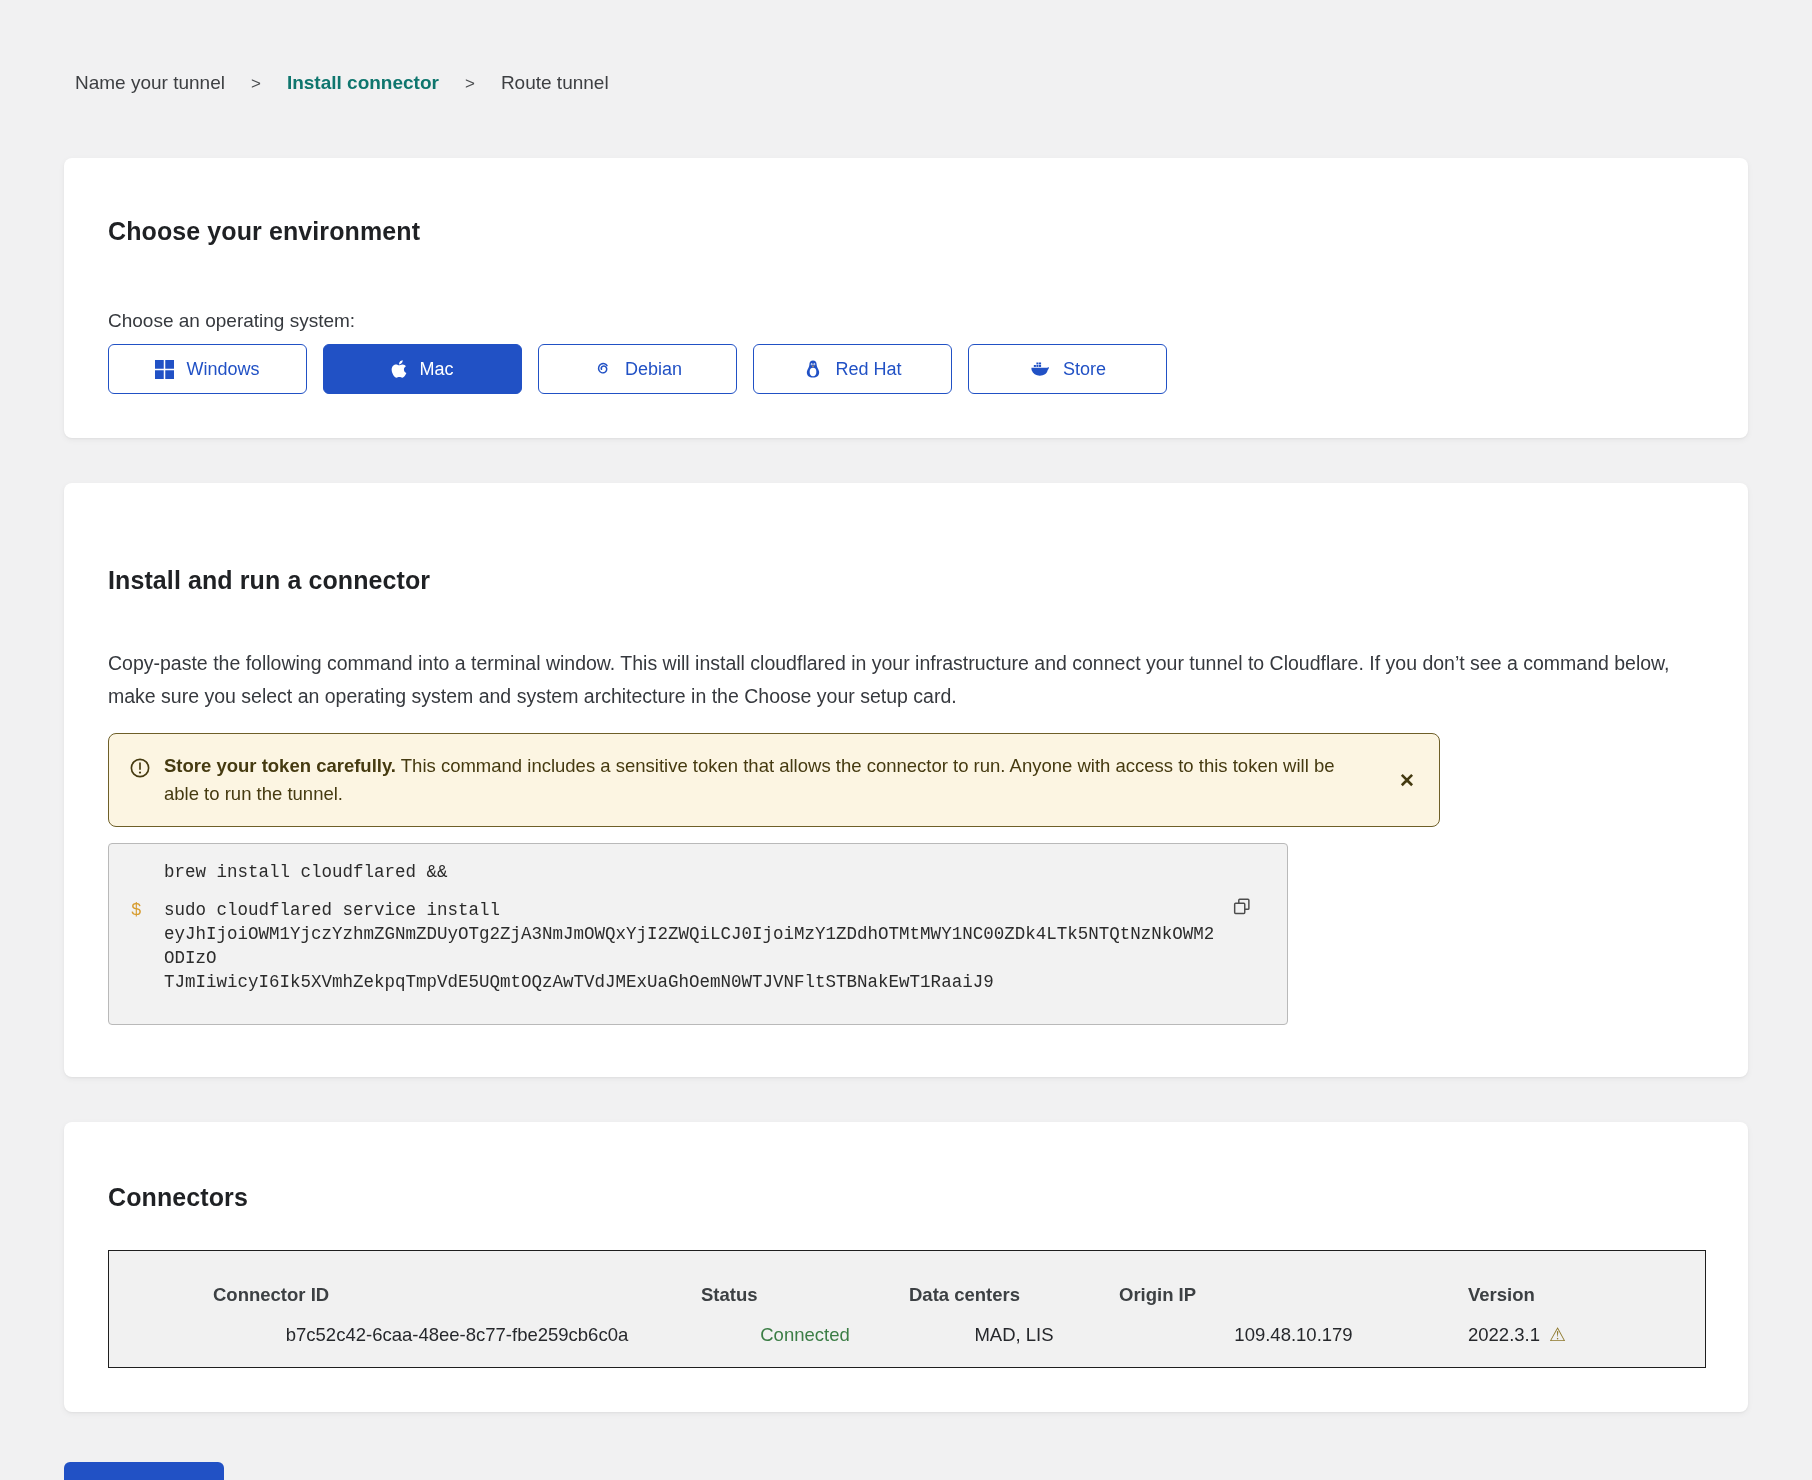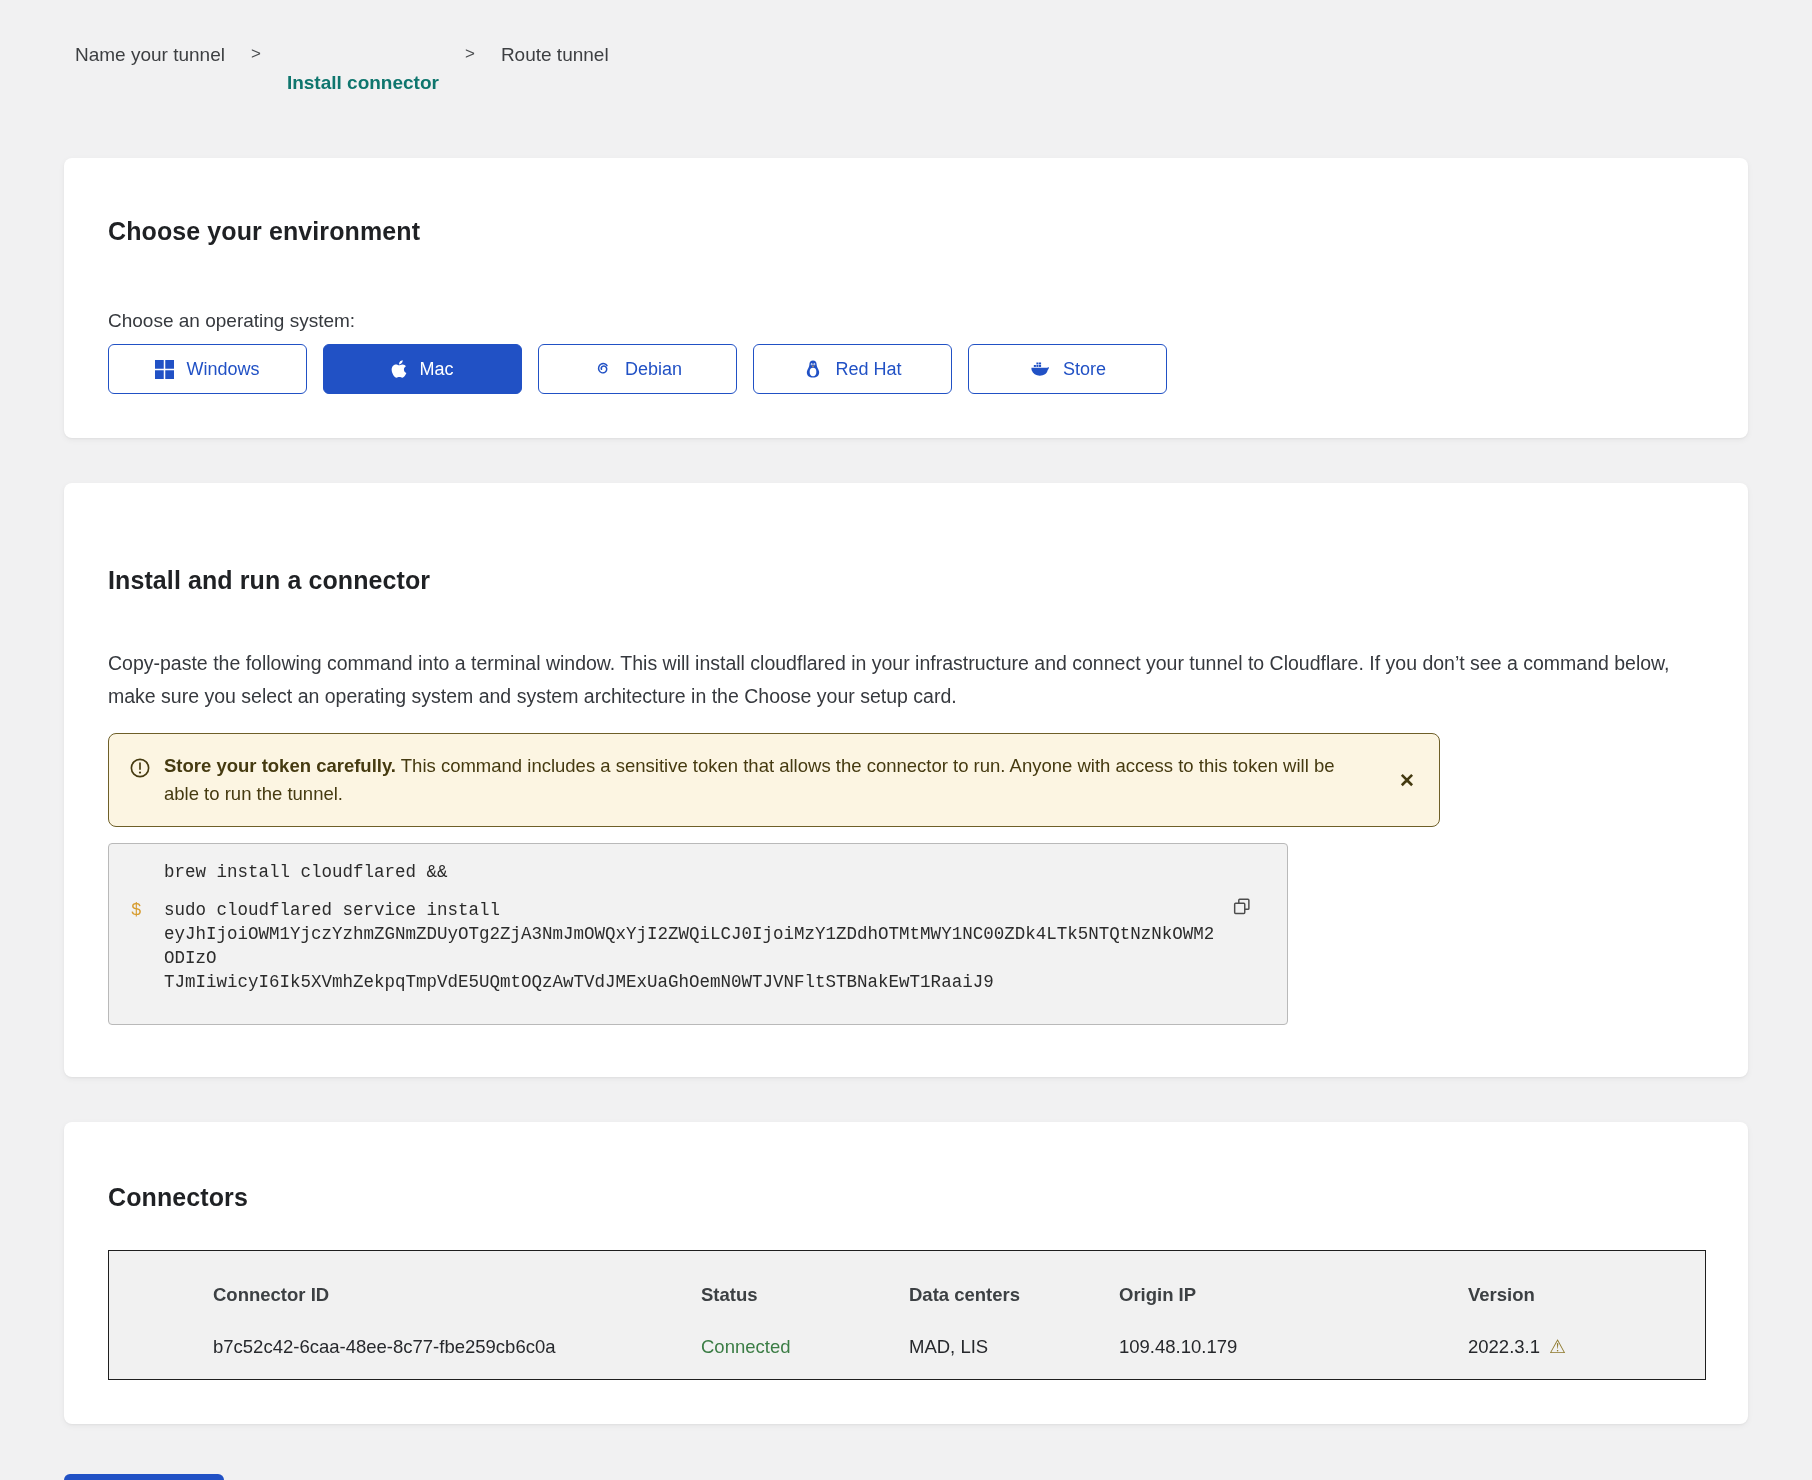--- a/index.html
+++ b/index.html
@@ -9,21 +9,21 @@
     background: #f1f1f2;
     font-family: "Liberation Sans", sans-serif;
     color: #313131;
     overflow: hidden;
   }
   .page { padding: 40px 64px 0; }
 
   
   .breadcrumb {
     margin: 4px 0 0 11px;
-    display: flex; align-items: flex-start; gap: 26px;
+    display: flex; align-items: flex-end; gap: 26px;
     font-size: 19px; color: #3d3f42;
   }
   .crumb { cursor: pointer; }
   .crumb.active { font-weight: 700; color: #0f766e; margin-top: 28px; }
   .crumb-sep { color: #4a4c4f; font-size: 17px; }
 
   
   .card {
     background: #ffffff;
     border-radius: 8px;
@@ -100,21 +100,21 @@
     background: #f1f1f1;
     border: 1px solid #1f1f1f;
     padding: 32px 0 20px 104px;
   }
   .trow {
     display: grid;
     grid-template-columns: 488px 208px 210px 349px 1fr;
     font-size: 18.5px; line-height: 24px;
   }
   .trow.thead { font-weight: 700; color: #3c4043; }
-  .trow.tdata { margin-top: 28px; color: #26282c; }
+  .trow.tdata { margin-top: 16px; color: #26282c; text-align: center; }
   .status-connected { color: #3b7d45; }
   .version-cell { display: flex; align-items: center; gap: 9px; }
   .warn-tri { color: #8f7a2e; font-size: 19px; line-height: 1; }
 
   
   .next-btn {
     margin-top: 50px;
     width: 160px; height: 52px;
     background: #2151c5; color: #ffffff;
     border: none; border-radius: 6px;

